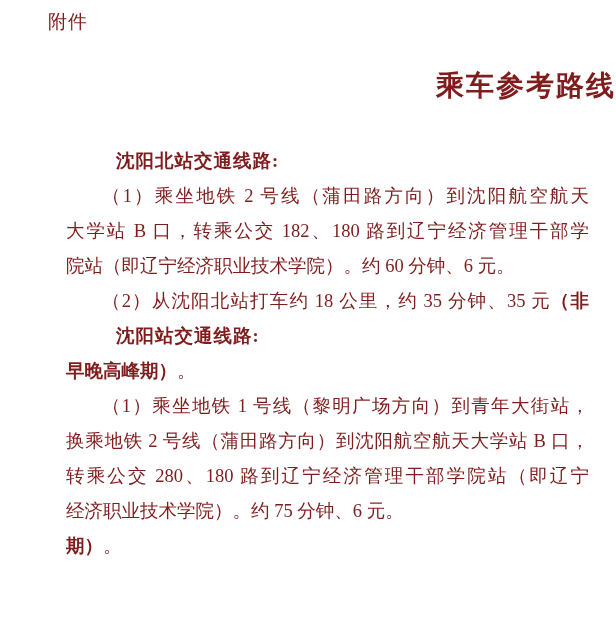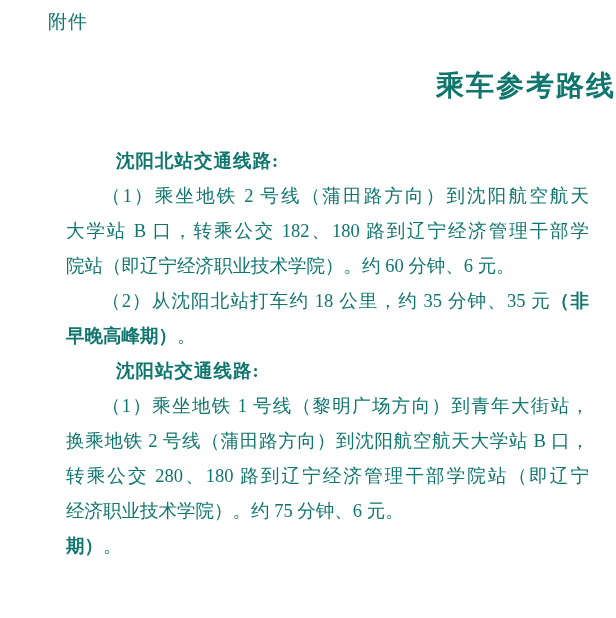--- a/index.html
+++ b/index.html
@@ -6,21 +6,21 @@
     margin: 0;
     padding: 0;
     background: #ffffff;
   }
   .page {
     position: relative;
     width: 616px;
     height: 618px;
     background: #ffffff;
     overflow: hidden;
-    color: #0f766e;
+    color: #7f1d1d;
     font-family: "Liberation Serif", serif;
   }
   .attachment-label {
     position: absolute;
     left: 48px;
     top: 8px;
     font-size: 19px;
     line-height: 28px;
     font-family: "Liberation Sans", sans-serif;
     letter-spacing: 1px;
@@ -72,21 +72,21 @@
 
 <div class="page">
   <div class="attachment-label">附件</div>
   <div class="doc-title">乘车参考路线</div>
   <div class="doc-body">
       <div class="line indent-heading heading"><span class="seg-bold">沈阳北站交通线路:</span></div>
       <div class="line justify indent-para"><span class="seg-normal">（1）乘坐地铁 2 号线（蒲田路方向）到沈阳航空航天</span></div>
       <div class="line justify"><span class="seg-normal">大学站 B 口，转乘公交 182、180 路到辽宁经济管理干部学</span></div>
       <div class="line"><span class="seg-normal">院站（即辽宁经济职业技术学院）。约 60 分钟、6 元。</span></div>
       <div class="line justify indent-para"><span class="seg-normal">（2）从沈阳北站打车约 18 公里，约 35 分钟、35 元</span><span class="seg-bold">（非</span></div>
+      <div class="line indent-heading heading"><span class="seg-bold">沈阳站交通线路:</span></div>
       <div class="line"><span class="seg-bold">早晚高峰期）</span><span class="seg-normal">。</span></div>
-      <div class="line indent-heading heading"><span class="seg-bold">沈阳站交通线路:</span></div>
       <div class="line justify indent-para"><span class="seg-normal">（1）乘坐地铁 1 号线（黎明广场方向）到青年大街站，</span></div>
       <div class="line justify"><span class="seg-normal">换乘地铁 2 号线（蒲田路方向）到沈阳航空航天大学站 B 口，</span></div>
       <div class="line justify"><span class="seg-normal">转乘公交 280、180 路到辽宁经济管理干部学院站（即辽宁</span></div>
       <div class="line"><span class="seg-normal">经济职业技术学院）。约 75 分钟、6 元。</span></div>
       <div class="line"><span class="seg-bold">期）</span><span class="seg-normal">。</span></div>
     </div>
 </div>
 
 </body></html>

